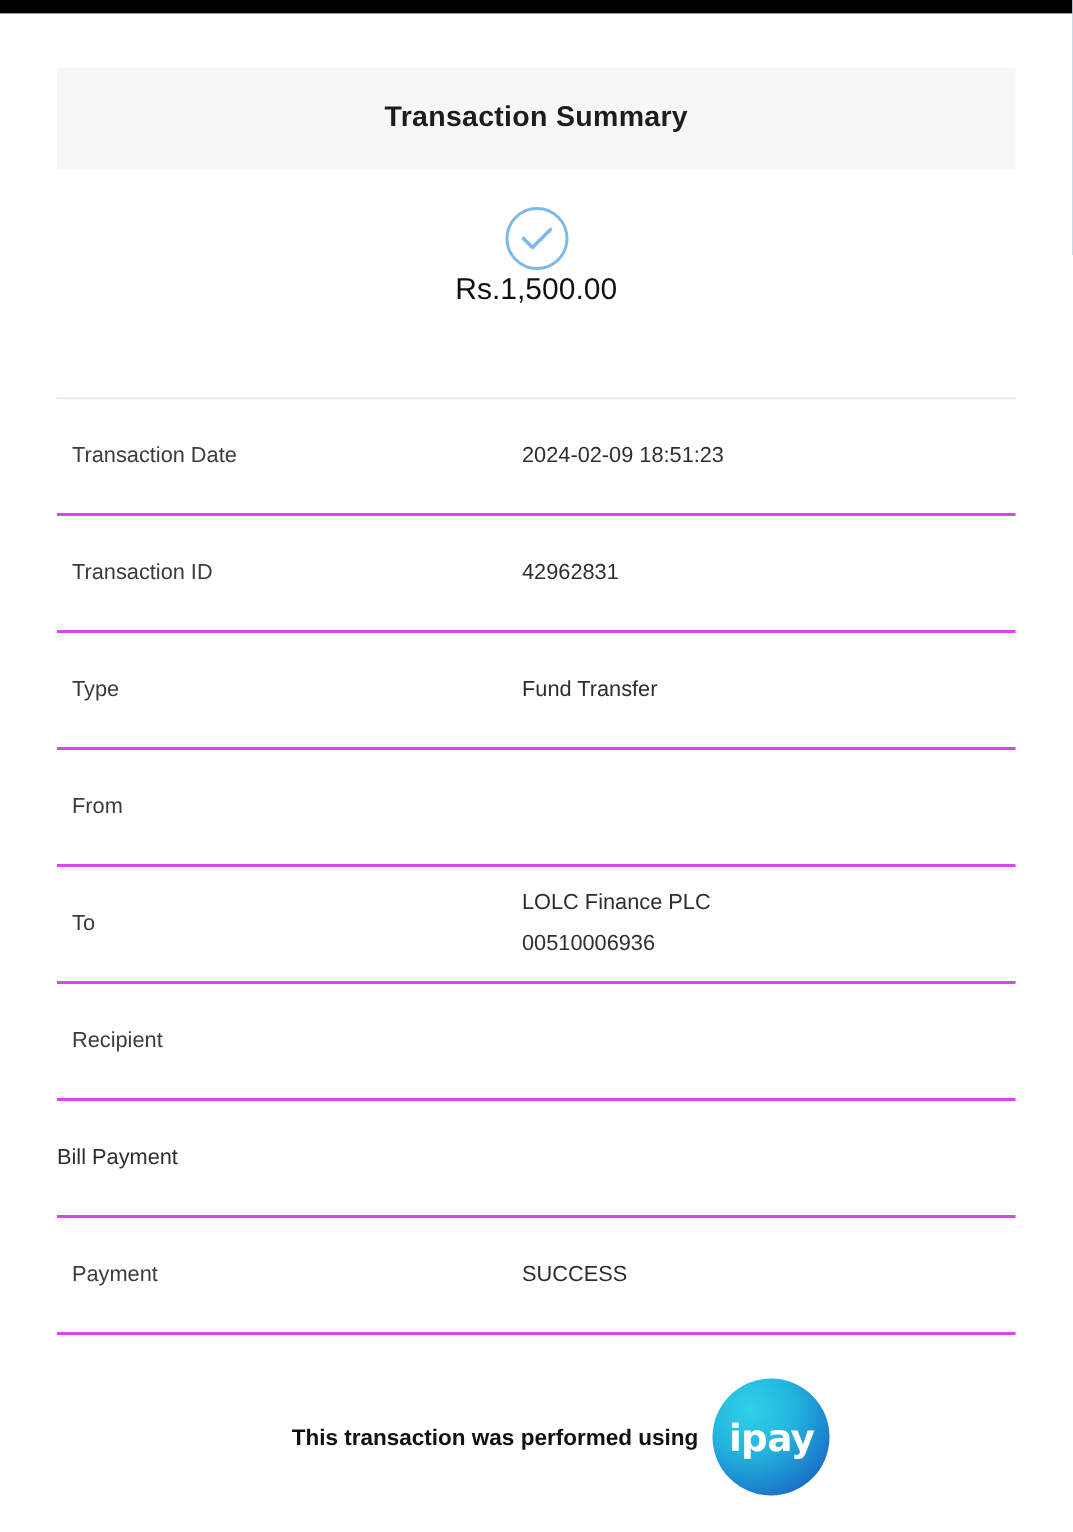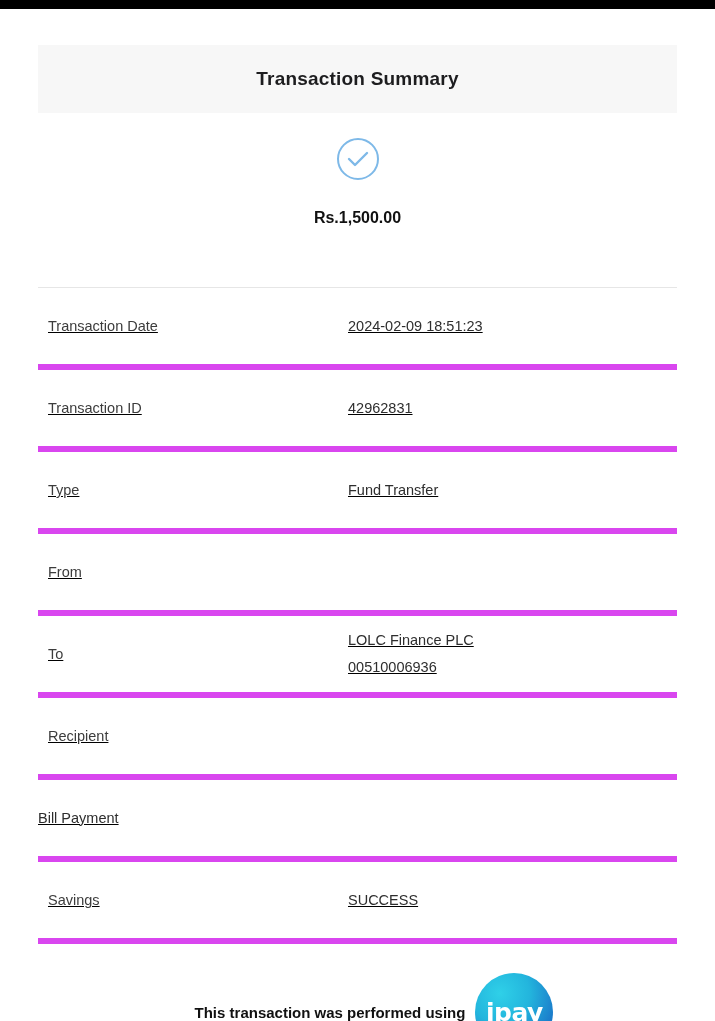--- a/index.html
+++ b/index.html
@@ -54,35 +54,34 @@
     text-align: center;
     padding-top: 24px;
   }
   .check-circle {
     width: 44px;
     height: 44px;
     margin: 0 auto;
     display: block;
   }
   .amount {
-    margin-top: 28px;
-    font-size: 16px;
-    font-weight: bold;
+    margin-top: 1px;
+    font-size: 20px;
+    font-weight: normal;
     color: #111111;
   }
   .rows {
     margin-top: 60px;
   }
   .row {
     display: flex;
     align-items: center;
-    border-bottom: 6px solid #d946ef;
+    border-bottom: 2px solid #d946ef;
     min-height: 60px;
     padding: 8px 0;
-    text-decoration: underline;
   }
   .row:first-child {
     border-top: 1px solid #e6e6e6;
   }
   .row .label {
     width: 310px;
     padding-left: 10px;
     box-sizing: border-box;
     font-size: 14.5px;
     color: #3c3c3c;
@@ -186,21 +185,21 @@
           <div class="label">Recipient</div>
         </div>
 
         <div class="row">
           <div class="value">
             <span>Bill Payment</span>
           </div>
         </div>
 
         <div class="row">
-          <div class="label">Savings</div>
+          <div class="label">Payment</div>
           <div class="value">
             <span>SUCCESS</span>
           </div>
         </div>
 
       </div>
 
       <div class="ipay-line">
         <div class="ipay-text">This transaction was performed using</div>
         <div class="ipay-logo">

